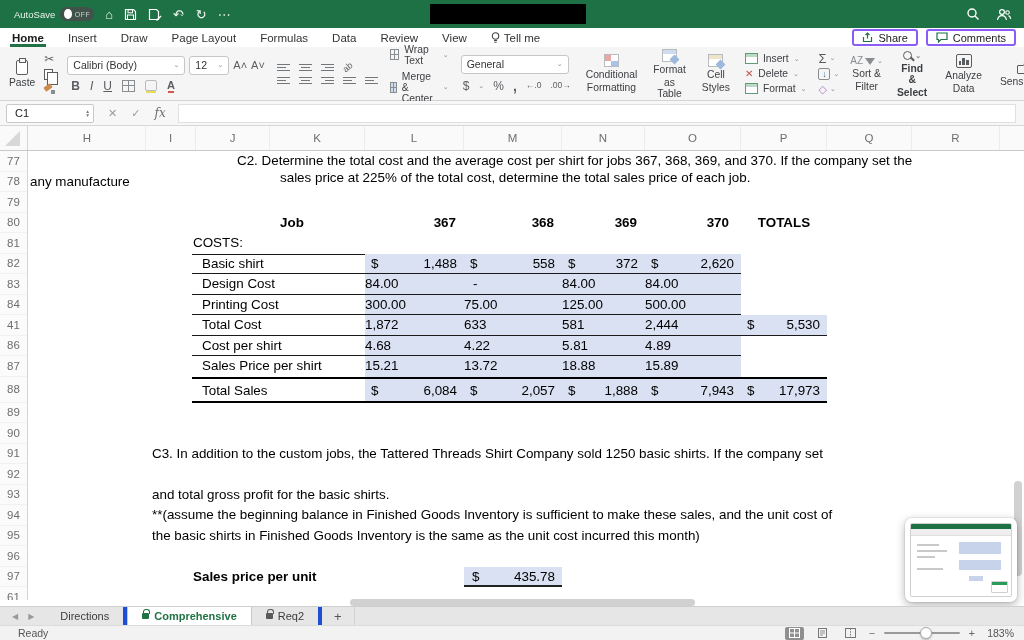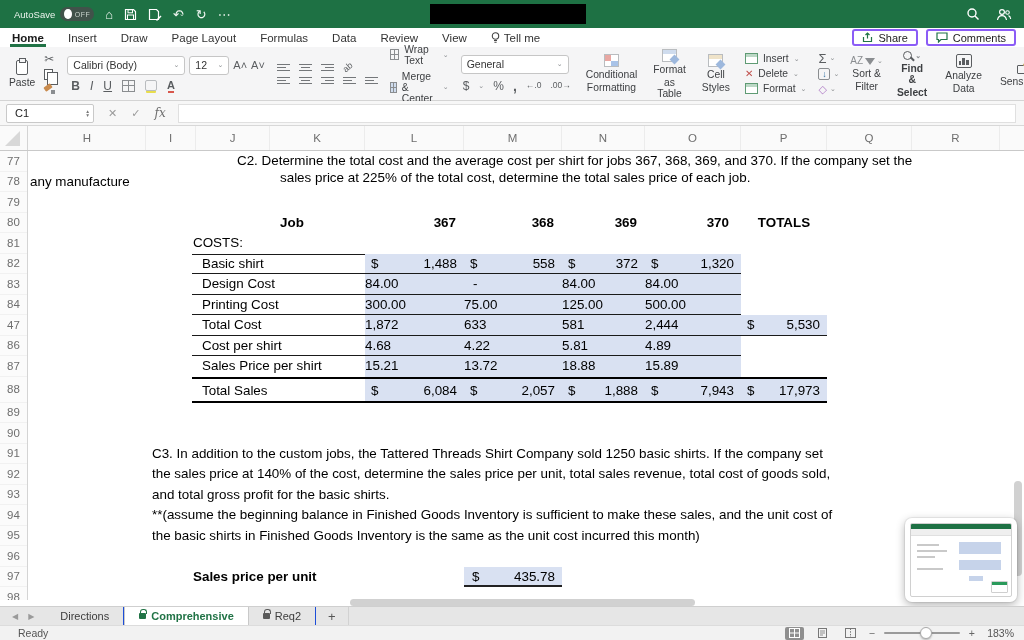--- a/index.html
+++ b/index.html
@@ -155,21 +155,21 @@
   .th-line{position:absolute;height:2px;background:#c9c9c9}
   .th-blue{position:absolute;background:#c6d3ea}
   .th-mini{position:absolute;right:3px;bottom:3px;width:17px;height:12px;background:#fff;
     border:1px solid #cfcfcf;border-radius:1px}
   .th-mini::before{content:"";position:absolute;left:0;right:0;top:0;height:3px;background:#2a9a5b}
 
   
   #tabbar{position:absolute;left:0;top:606px;width:1024px;height:19px;background:#e6e6e6;
     border-top:1px solid #cfcfcf;display:flex;align-items:stretch;font-size:11px;color:#444}
   .tab-nav{display:flex;align-items:center;gap:10px;padding:0 12px;color:#9a9a9a;font-size:8px}
-  .stab{display:flex;align-items:center;gap:5px;padding:0 14px;border-right:1px solid #1d4ed8;color:#3c3c3c}
+  .stab{display:flex;align-items:center;gap:5px;padding:0 14px;border-right:4px solid #1d4ed8;color:#3c3c3c}
   .stab:first-of-type{border-left:1px solid #d2d2d2}
   .stab.active{background:#fff;color:#217346;font-weight:bold;border-left:1px solid #c9c9c9;border-right:1px solid #c9c9c9}
   .addtab{display:flex;align-items:center;padding:0 12px;color:#555;font-size:13px;border-right:1px solid #d2d2d2}
   .lock{width:7px;height:6px;background:#217346;border-radius:1px;position:relative;display:inline-block}
   .lock::before{content:"";position:absolute;top:-4px;left:1px;width:5px;height:4px;
     border:1.3px solid #217346;border-bottom:none;border-radius:3px 3px 0 0}
   .lock.gray{background:#5a5a5a}.lock.gray::before{border-color:#5a5a5a}
 
   
   #statusbar{position:absolute;left:0;top:625px;width:1024px;height:15px;background:#f2f2f2;
@@ -549,21 +549,21 @@
       <span class="tc w2 fill money">
           <span>$</span>
           <span>558</span>
         </span>
       <span class="tc w3 fill money">
           <span>$</span>
           <span>372</span>
         </span>
       <span class="tc w4 fill money">
           <span>$</span>
-          <span>1,320</span>
+          <span>2,620</span>
         </span>
     </div>
 
     <div class="trow bb" style="top:123px;width:549px">
       <span class="tc w-label">Design Cost</span>
       <span class="tc w1 fill num">84.00</span>
       <span class="tc w2 fill numl">-</span>
       <span class="tc w3 fill num">84.00</span>
       <span class="tc w4 fill num">84.00</span>
     </div>
@@ -622,54 +622,53 @@
           <span>$</span>
           <span>7,943</span>
         </span>
       <span class="tc w5 fill money">
           <span>$</span>
           <span>17,973</span>
         </span>
     </div>
 
     <div class="cellrow" style="left:152px;top:292.5px">C3. In addition to the custom jobs, the Tattered Threads Shirt Company sold 1250  basic shirts. If the company set</div>
-    <div class="cellrow" style="left:152px;top:313px">the sales price at 140% of the cost, determine the sales price per unit, total sales revenue, total cost of goods sold,</div>
     <div class="cellrow" style="left:152px;top:354px">**(assume the beginning balance in Finished Goods Inventory is sufficient to make these sales, and the unit cost of</div>
     <div class="cellrow" style="left:152px;top:333.5px">and total gross profit for the basic shirts.</div>
     <div class="cellrow" style="left:152px;top:374.5px">the basic shirts in Finished Goods Inventory is the same as the unit cost incurred this month)</div>
 
     <div class="cellrow b" style="left:193px;top:415.5px">Sales price per unit</div>
     <div class="unitcell" style="top:415.5px">
       <span>$</span>
       <span>435.78</span>
     </div>
 
     <div id="rowgutter">
       <div class="rn">77</div>
       <div class="rn">78</div>
       <div class="rn">79</div>
       <div class="rn">80</div>
       <div class="rn">81</div>
       <div class="rn">82</div>
       <div class="rn">83</div>
       <div class="rn">84</div>
-      <div class="rn">47</div>
+      <div class="rn">41</div>
       <div class="rn">86</div>
       <div class="rn">87</div>
       <div class="rn tall">88</div>
       <div class="rn">89</div>
       <div class="rn">90</div>
       <div class="rn">91</div>
       <div class="rn">92</div>
       <div class="rn">93</div>
       <div class="rn">94</div>
       <div class="rn">95</div>
       <div class="rn">96</div>
       <div class="rn">97</div>
-      <div class="rn">98</div>
+      <div class="rn">61</div>
     </div>
   </div>
 
   <div id="vscroll"></div>
   <div id="hscroll"></div>
 
   <div id="thumb">
     <div class="thumb-win">
       <div class="th-green"></div>
       <div class="th-ribbon"></div>

